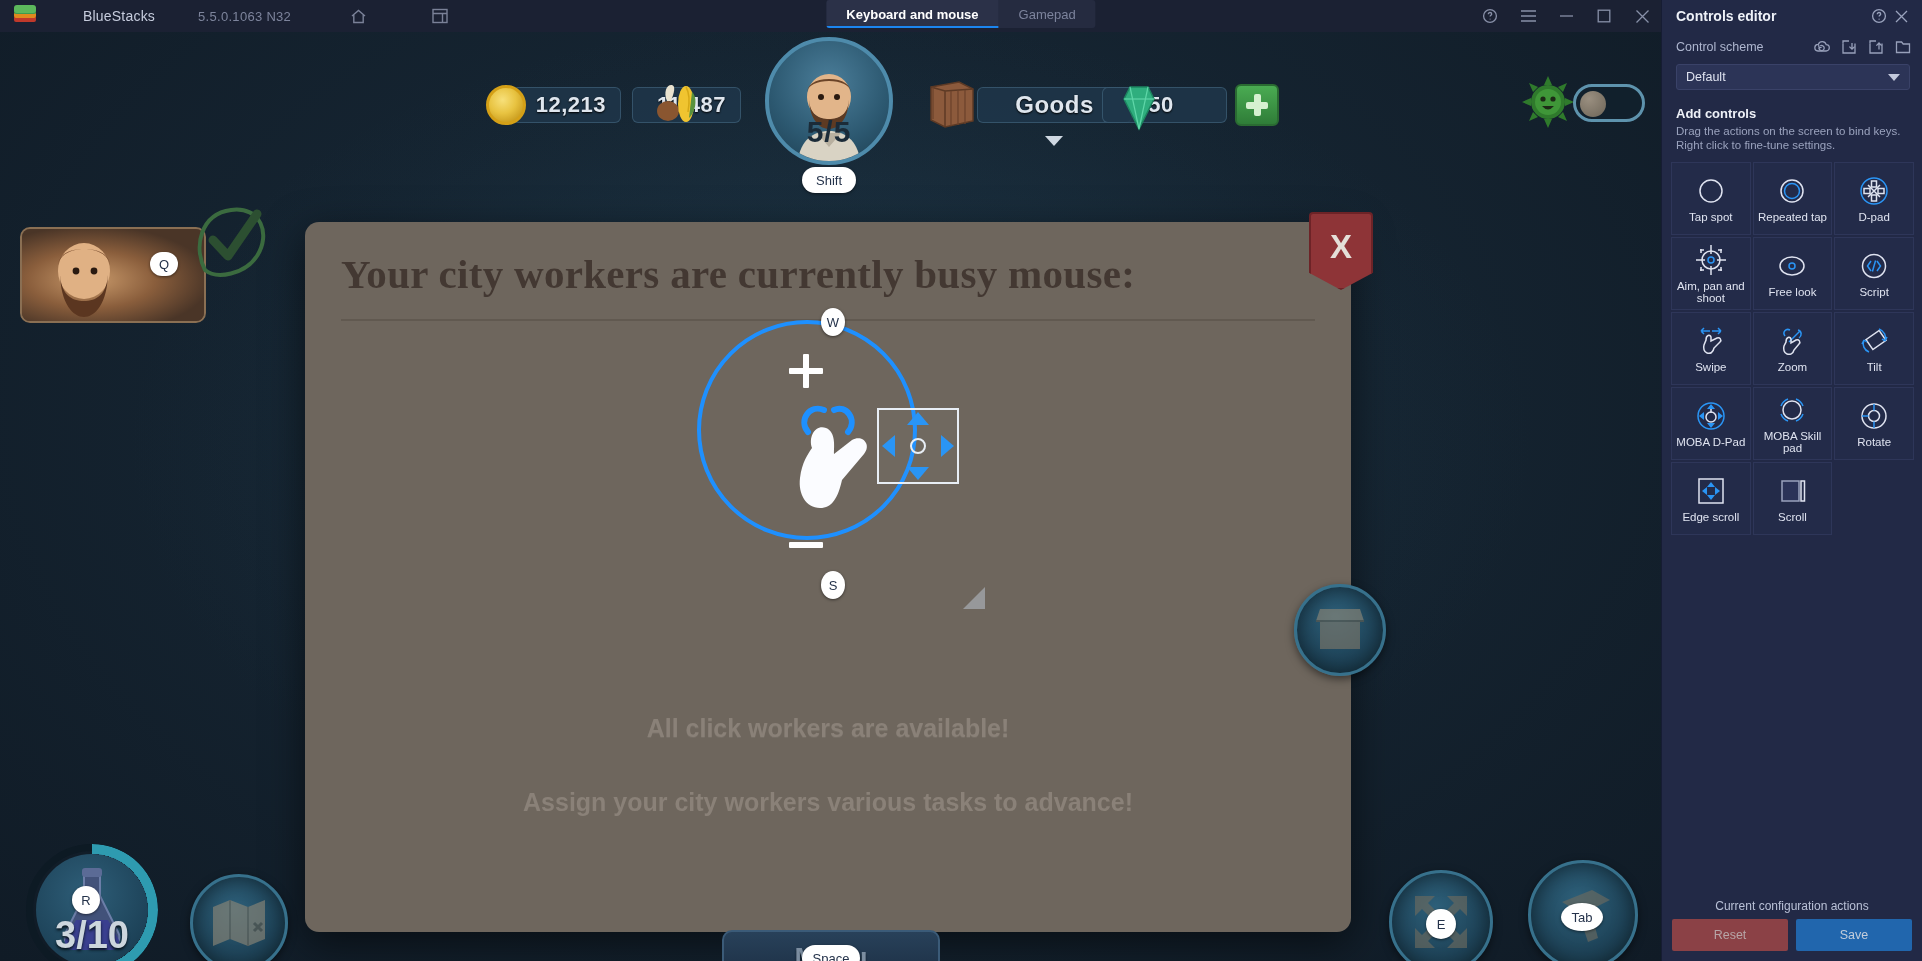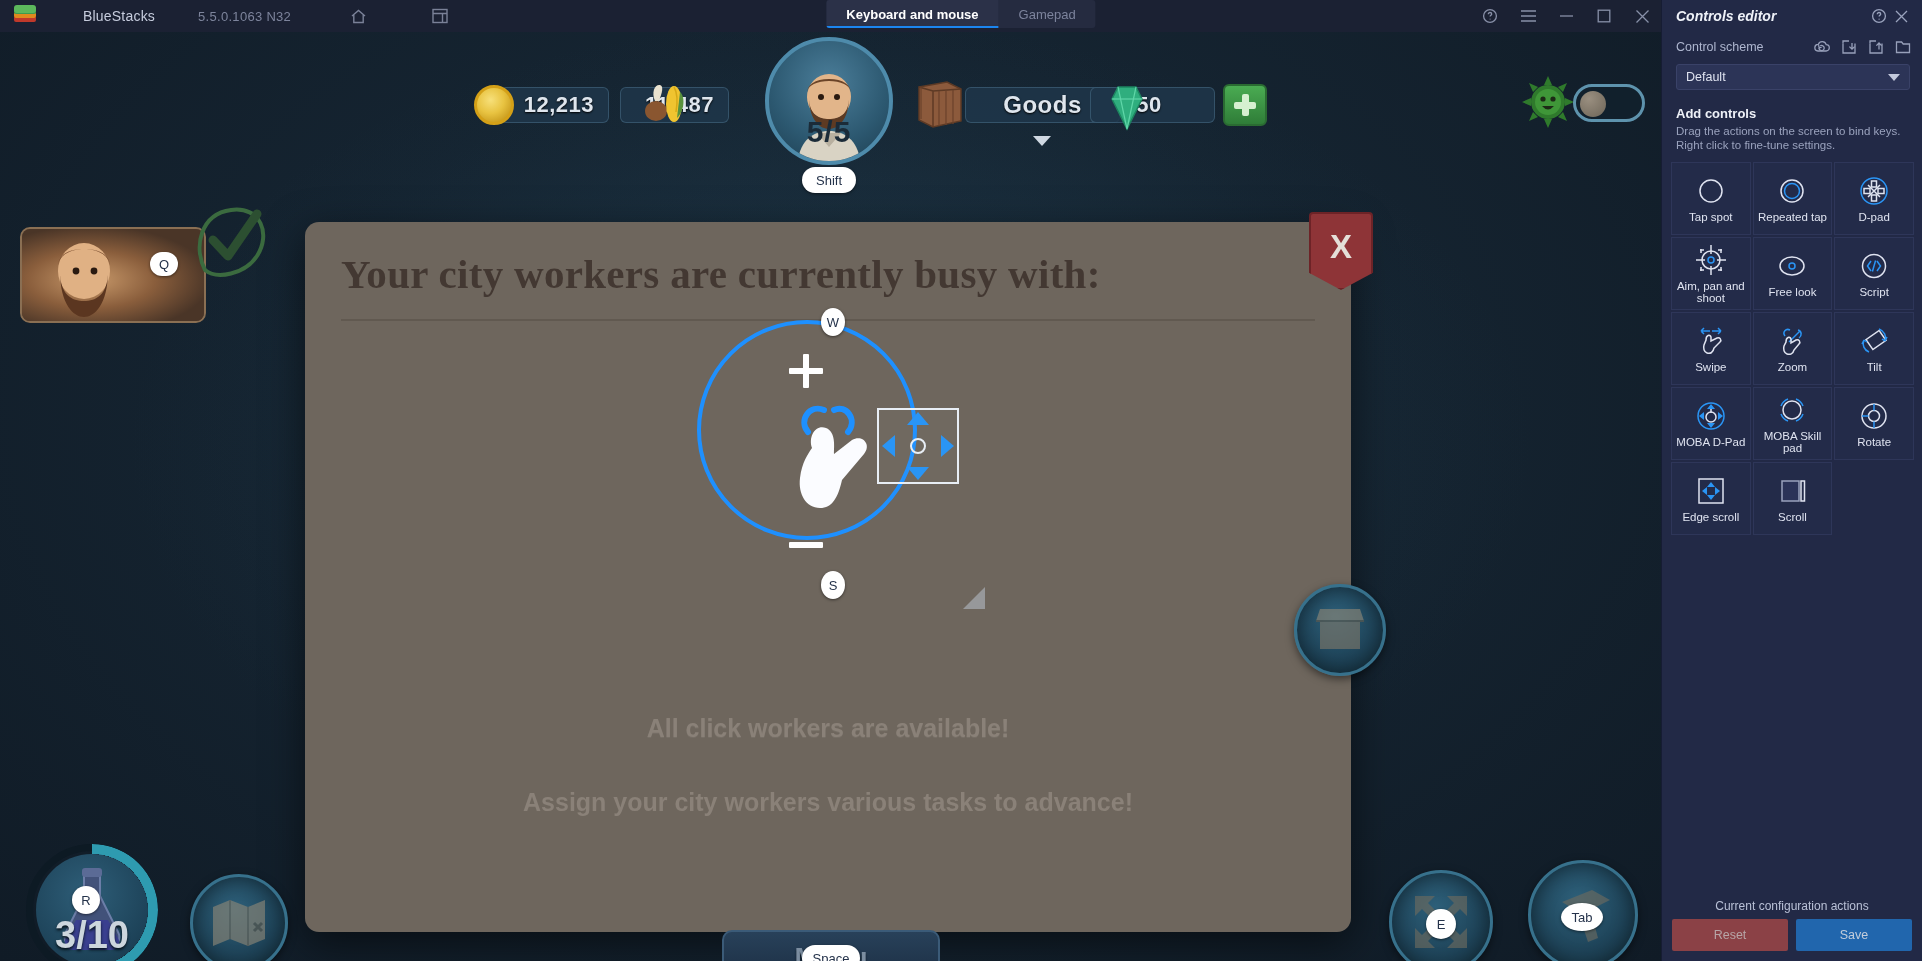--- a/index.html
+++ b/index.html
@@ -55,21 +55,21 @@
     position:absolute; left:0; top:32px; width:1661px; height:929px;
     background: radial-gradient(ellipse at 50% 40%, #1b3040 0%, #152431 45%, #101b26 100%);
     overflow:hidden;
   }
   .game-bg-vignette {
     position:absolute; inset:0;
     background: radial-gradient(ellipse at 50% 45%, rgba(40,80,100,.22) 0%, rgba(10,20,30,0) 60%);
   }
 
   
-  .hud { position:absolute; top:20px; left:0; width:1661px; height:100px; }
+  .hud { position:absolute; top:20px; left:12px; width:1661px; height:100px; }
   .res-pill {
     position:absolute; height:36px; background:rgba(30,54,74,.85);
     border:1px solid rgba(96,140,170,.35); border-radius:6px;
     display:flex; align-items:center; justify-content:flex-end;
     padding-right:14px; color:#dfe6ee; font-size:22px; font-weight:bold;
     text-shadow:0 1px 2px #000; letter-spacing:.5px;
   }
   .coin-icon {
     position:absolute; width:40px; height:40px; border-radius:50%;
     background: radial-gradient(circle at 40% 35%, #f7e07a 0%, #e8c341 45%, #b8860b 100%);
@@ -214,21 +214,21 @@
     text-shadow:0 2px 2px #0b1721;
   }
 
   
   .panel {
     position:absolute; right:0; top:0; width:261px; height:961px;
     background:#222946; border-left:1px solid #161c33;
     display:flex; flex-direction:column;
   }
   .panel-head { height:32px; display:flex; align-items:center; padding:0 10px 0 14px; }
-  .panel-title { color:#eef1f8; font-size:14px; font-weight:bold; flex:1;font-style:italic; }
+  .panel-title { color:#eef1f8; font-size:14px; font-weight:bold; flex:1; }
   .panel-head-icon { width:22px; height:22px; display:flex; align-items:center; justify-content:center; cursor:pointer; }
   .panel-head-icon svg { stroke:#9aa3bd; fill:none; stroke-width:1.3; }
 
   .scheme-row { display:flex; align-items:center; padding:6px 10px 0 14px; }
   .scheme-label { color:#aeb6cf; font-size:12.5px; flex:1; }
   .scheme-icons { display:flex; gap:9px; align-items:center; }
   .scheme-icons .ic { width:18px; height:18px; cursor:pointer; }
   .scheme-icons svg { stroke:#98a0ba; fill:none; stroke-width:1.3; }
 
   .scheme-select {
@@ -408,21 +408,21 @@
     </div>
     <div class="kb-cap kb-cloud" style="left:150px; top:220px; width:28px; height:24px;">Q</div>
     <div class="check-bubble">
       <svg width="78" height="80" viewBox="0 0 78 80">
         <path d="M10 70 C-2 46 6 14 36 10 C66 6 76 34 62 56 C50 74 22 80 10 70 Z" fill="none" stroke="#3b6b3f" stroke-width="4"></path>
         <path d="M18 40 L33 56 L62 14" fill="none" stroke="#2c4f31" stroke-width="9" stroke-linecap="round" stroke-linejoin="round"></path>
       </svg>
     </div>
 
     <div class="modal">
-      <div class="modal-title">Your city workers are currently busy with:</div>
+      <div class="modal-title">Your city workers are currently busy mouse:</div>
       <div class="modal-rule"></div>
       <div class="modal-line1">All click workers are available!</div>
       <div class="modal-line2">Assign your city workers various tasks to advance!</div>
       <div class="modal-close">
         <div class="ribbon"></div>
         <div class="x">X</div>
       </div>
     </div>
 
     <div class="dpad-ring"></div>

